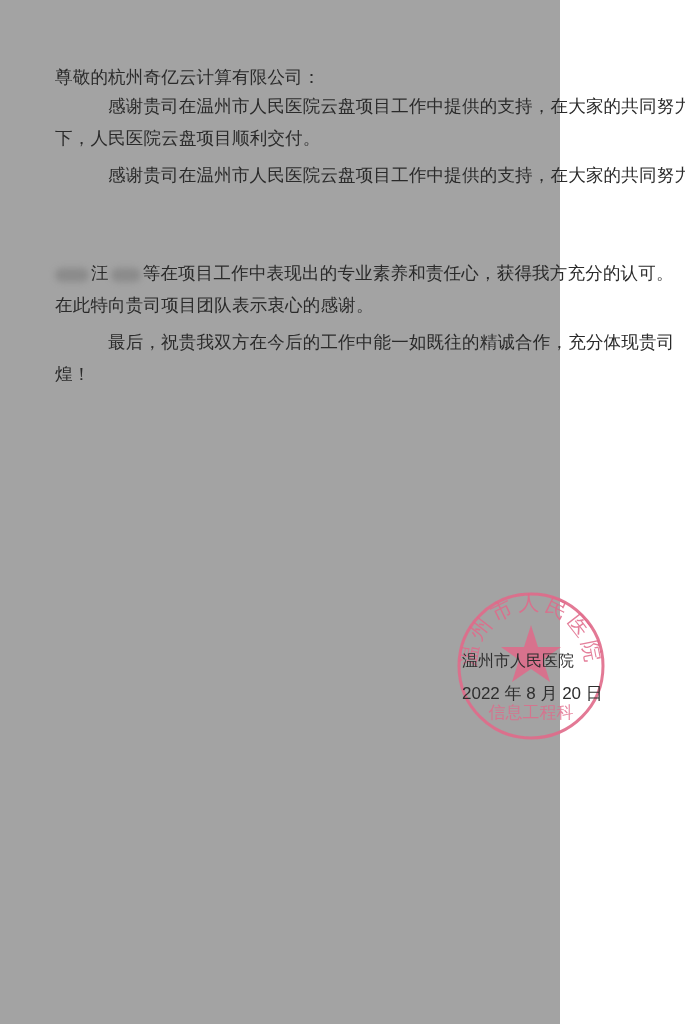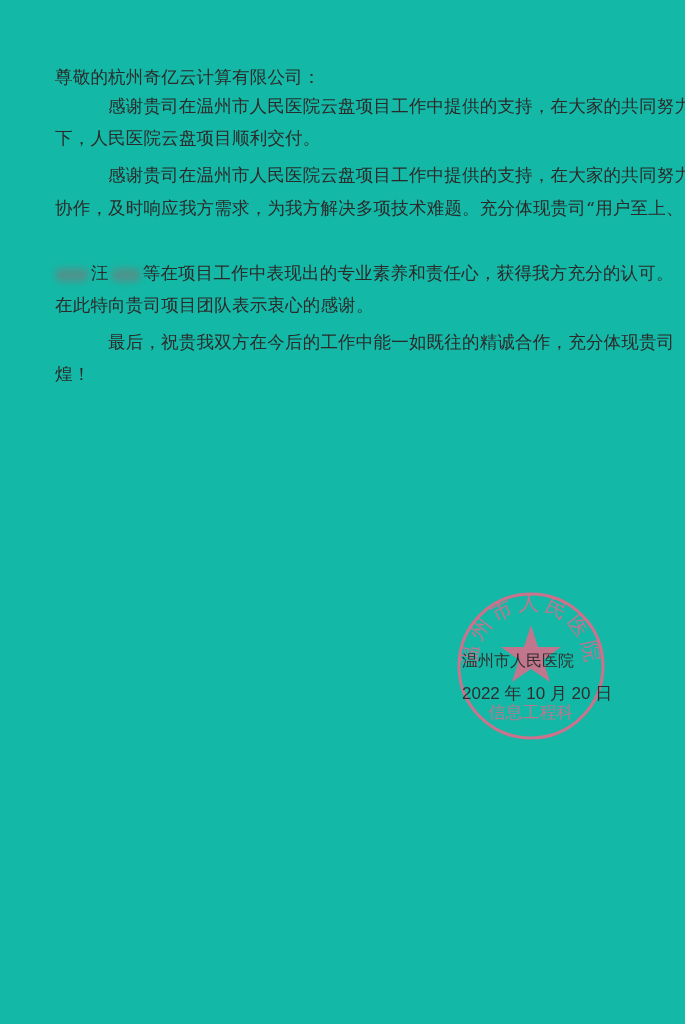--- a/index.html
+++ b/index.html
@@ -1,38 +1,37 @@
 <!DOCTYPE html>
 <html><head>
 <meta charset="utf-8">
 <style>
   html, body { margin:0; padding:0; background:#ffffff; }
   body { width:685px; height:1024px; position:relative; overflow:hidden;
          font-family:"DejaVu Serif","Liberation Serif",serif; color:#2a2a2a; }
-  .page { position:absolute; left:0; top:0; width:685px; height:1024px; background:#14b8a6; }
+  .page { position:absolute; left:0; top:0; width:560px; height:1024px; background:#a3a3a3; }
   .line { position:absolute; left:55px; font-size:17.5px; line-height:22px; white-space:nowrap; letter-spacing:0.2px; }
   .indent { left:108px; }
   .blur { display:inline-block; height:14px; border-radius:7px; background:rgba(120,120,120,0.55);
           filter:blur(3px); vertical-align:middle; margin:0 2px; }
   .stamp { position:absolute; left:456px; top:591px; width:150px; height:150px; }
   .sig { position:absolute; font-size:16px; color:#2e2e2e; white-space:nowrap; }
   .sig-date { font-family:"Liberation Sans",sans-serif; font-size:17px; }
 </style>
 </head>
 <body>
 
 <div class="page">
 
   <div class="line" style="top:66px;">尊敬的杭州奇亿云计算有限公司：</div>
 
   <div class="line indent" style="top:95px;">感谢贵司在温州市人民医院云盘项目工作中提供的支持，在大家的共同努力</div>
   <div class="line" style="top:127px;">下，人民医院云盘项目顺利交付。</div>
 
   <div class="line indent" style="top:164px;">感谢贵司在温州市人民医院云盘项目工作中提供的支持，在大家的共同努力</div>
-  <div class="line" style="top:197px;">协作，及时响应我方需求，为我方解决多项技术难题。充分体现贵司“用户至上、</div>
 
 
   <div class="line" style="top:294px;">在此特向贵司项目团队表示衷心的感谢。</div>
 
   <div class="line" style="top:262px;">
     <span class="blur" style="width:34px; margin-left:0;"></span><span><span>汪</span><span class="blur" style="width:30px;"></span></span><span>等在项目工作中表现出的专业素养和责任心，获得我方充分的认可。</span>
   </div>
 
   <div class="line indent" style="top:331px;">最后，祝贵我双方在今后的工作中能一如既往的精诚合作，充分体现贵司</div>
   <div class="line" style="top:363px;">煌！</div>
@@ -43,15 +42,15 @@
     </defs>
     <circle cx="75" cy="75" r="72" fill="none" stroke="#e06a8a" stroke-width="3" opacity="0.9"></circle>
     <text font-size="21" fill="#e06a8a" opacity="0.85" font-family="DejaVu Serif, serif" letter-spacing="4">
       <textPath href="#arcTop" startOffset="50%" text-anchor="middle">温州市人民医院</textPath>
     </text>
     <polygon points="75,34 82,56 105,56 87,69 94,91 75,78 56,91 63,69 45,56 68,56" fill="#e06a8a" opacity="0.85"></polygon>
     <text x="75" y="127" text-anchor="middle" font-size="17" fill="#e06a8a" opacity="0.8" font-family="DejaVu Serif, serif">信息工程科</text>
   </svg>
 
   <div class="sig" style="left:462px; top:651px;">温州市人民医院</div>
-  <div class="sig sig-date" style="left:462px; top:682px;">2022 年 10 月 20 日</div>
+  <div class="sig sig-date" style="left:462px; top:682px;">2022 年 8 月 20 日</div>
 
 </div>
 
 </body></html>

